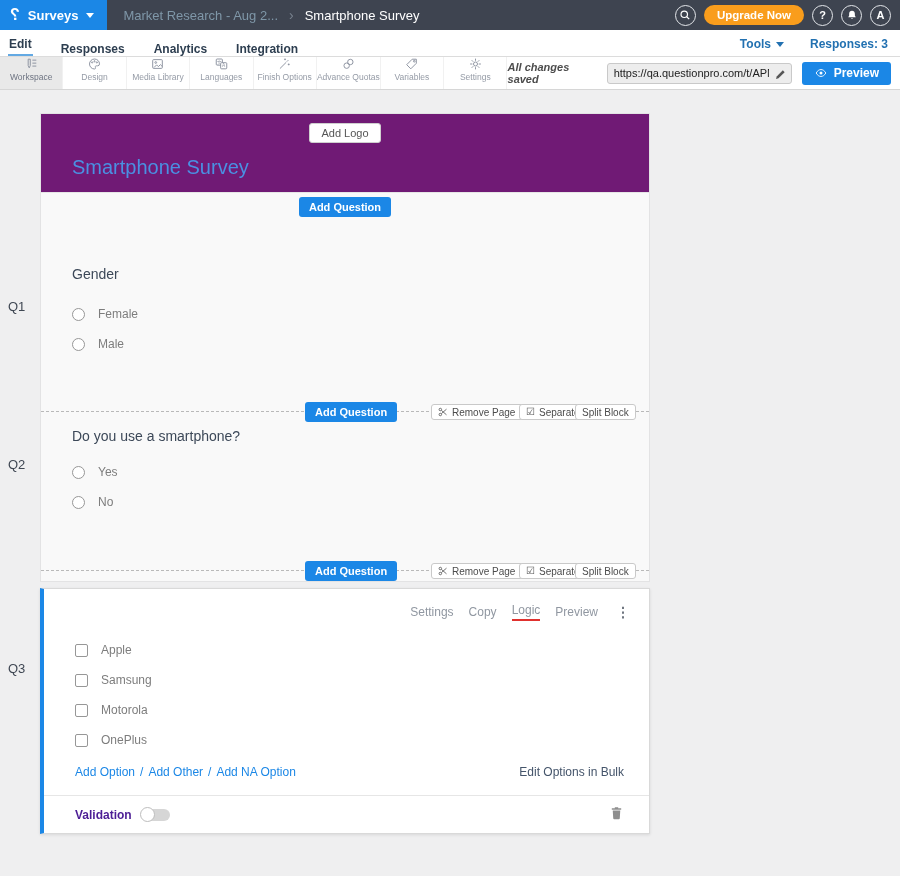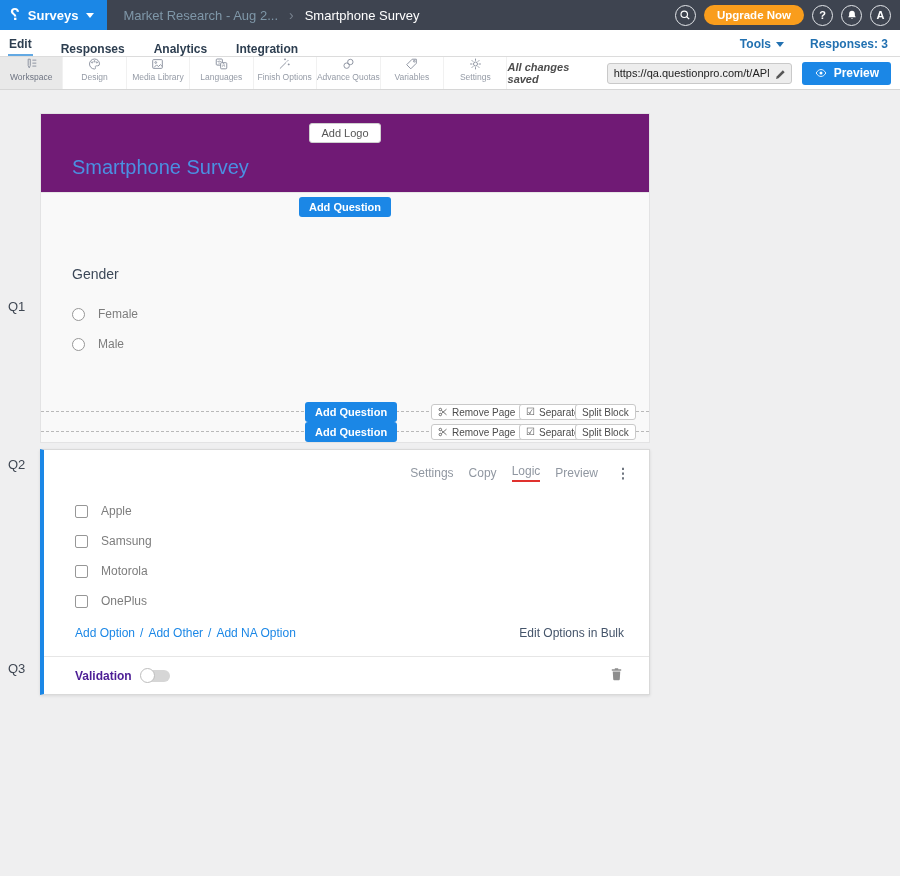--- a/index.html
+++ b/index.html
@@ -277,20 +277,31 @@
       </button>
       <button class="pb-btn pb-sep">
         <span class="pb-ico">☑</span>
         <span>Separator</span>
       </button>
       <button class="pb-btn pb-split">
         <span>Split Block</span>
       </button>
     </div>
 
+    <div class="q-block b2">
+      <div class="q-title">Do you use a smartphone?</div>
+      <div class="opt-row">
+        <span class="radio-circle"></span>
+        <span class="opt-label">Yes</span>
+      </div>
+      <div class="opt-row">
+        <span class="radio-circle"></span>
+        <span class="opt-label">No</span>
+      </div>
+    </div>
 
     <div class="pb-row">
       <div class="pb-dash"></div>
       <button class="add-q-btn pb-add">Add Question</button>
       <button class="pb-btn pb-remove">
         <svg width="10" height="10" viewBox="0 0 12 12">
           <circle cx="2.8" cy="3" r="1.5" fill="none" stroke="#555" stroke-width="1"></circle>
           <circle cx="2.8" cy="9" r="1.5" fill="none" stroke="#555" stroke-width="1"></circle>
           <path d="M4.1 4.1 10.2 9.4 M4.1 7.9 10.2 2.6" stroke="#555" stroke-width="1" fill="none"></path>
         </svg>

